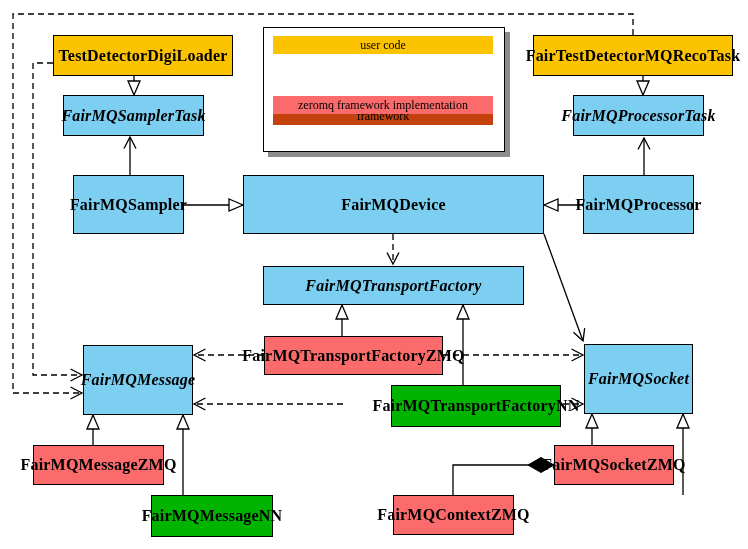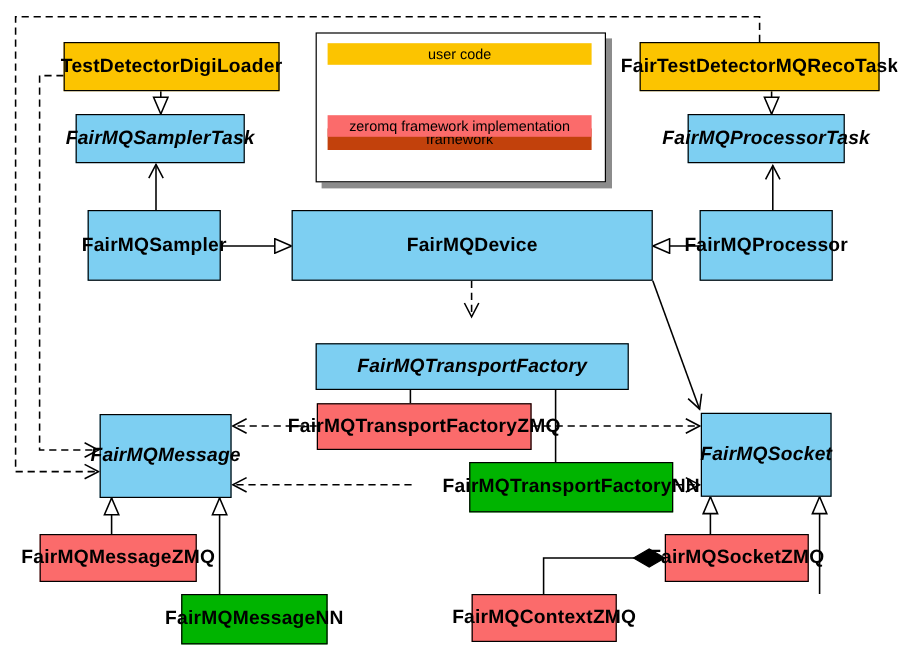--- a/index.html
+++ b/index.html
@@ -1,20 +1,20 @@
 <!DOCTYPE html>
 <html><head>
 <meta charset="utf-8">
 <style>
   html,body{margin:0;padding:0;background:#ffffff;}
   .canvas{
     position:relative;
     width:748px;height:549px;
     background:#ffffff;
-    font-family:Liberation Sans, sans-serif;
+    font-family:Liberation Serif, serif;
     overflow:hidden;
   }
   .edges{position:absolute;left:0;top:0;z-index:1;}
   .node{
     position:absolute;
     z-index:2;
     display:flex;align-items:center;justify-content:center;
     border:1.5px solid #000;
     box-sizing:border-box;
     font-size:16px;font-weight:bold;color:#000;
@@ -99,21 +99,21 @@
   <div class="node cat-framework abstract" style="left: 63px; top: 95px; width: 141px; height: 41px; background: rgb(125, 207, 242);">FairMQSamplerTask</div>
 
   <div class="node cat-framework abstract" style="left: 573px; top: 95px; width: 131px; height: 41px; background: rgb(125, 207, 242);">FairMQProcessorTask</div>
 
   <div class="node cat-framework" style="left: 73px; top: 175px; width: 111px; height: 59px; background: rgb(125, 207, 242);">FairMQSampler</div>
 
   <div class="node cat-framework" style="left: 243px; top: 175px; width: 301px; height: 59px; background: rgb(125, 207, 242);">FairMQDevice</div>
 
   <div class="node cat-framework" style="left: 583px; top: 175px; width: 111px; height: 59px; background: rgb(125, 207, 242);">FairMQProcessor</div>
 
-  <div class="node cat-framework abstract" style="left: 263px; top: 266px; width: 261px; height: 39px; background: rgb(125, 207, 242); margin-top: 20px;">FairMQTransportFactory</div>
+  <div class="node cat-framework abstract" style="left: 263px; top: 266px; width: 261px; height: 39px; background: rgb(125, 207, 242);">FairMQTransportFactory</div>
 
   <div class="node cat-zeromq" style="left: 264px; top: 336px; width: 179px; height: 39px; background: rgb(251, 107, 107);">FairMQTransportFactoryZMQ</div>
 
   <div class="node cat-nanomsg" style="left: 343px; top: 385px; width: 170px; height: 42px; background: rgb(0, 180, 0);">FairMQTransportFactoryNN</div>
 
   <div class="node cat-framework abstract" style="left: 83px; top: 345px; width: 110px; height: 70px; background: rgb(125, 207, 242);">FairMQMessage</div>
 
   <div class="node cat-framework abstract" style="left: 584px; top: 344px; width: 109px; height: 70px; background: rgb(125, 207, 242);">FairMQSocket</div>
 
   <div class="node cat-zeromq" style="left: 33px; top: 445px; width: 131px; height: 40px; background: rgb(251, 107, 107);">FairMQMessageZMQ</div>

